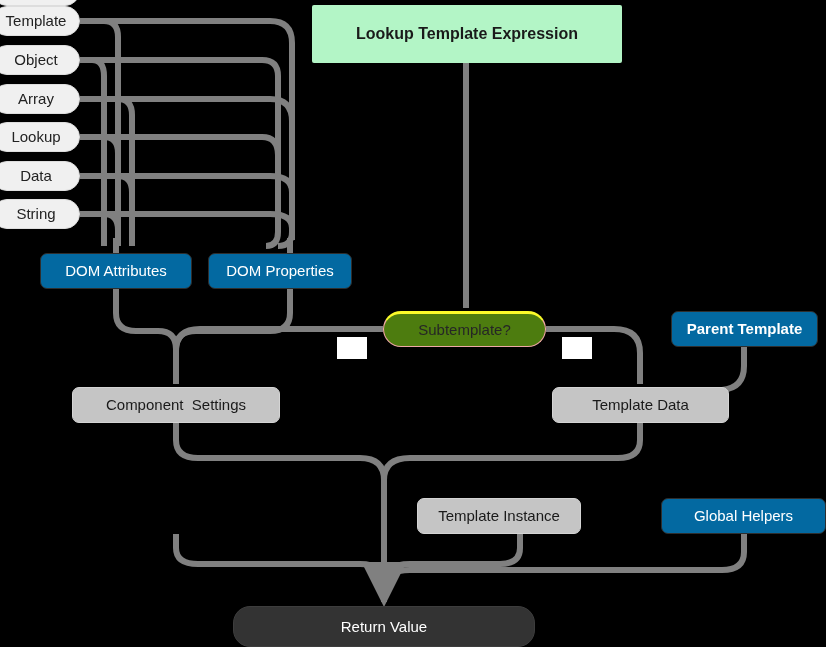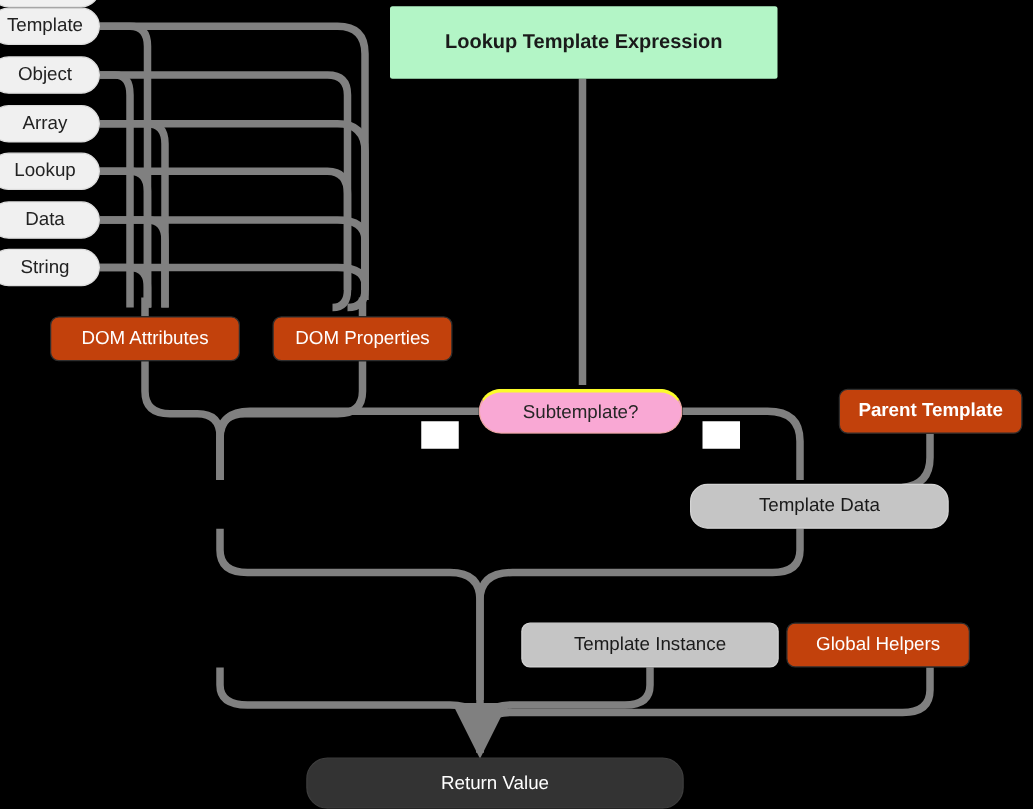--- a/index.html
+++ b/index.html
@@ -41,54 +41,53 @@
   .pill-type {
     background: #f0f0f0;
     color: #222222;
     border: 1px solid #dddddd;
     border-radius: 18px;
     font-size: 15px;
     height: 30px;
   }
   
   .node-dark {
-    background: #c2410c;
+    background: #0369a1;
     color: #ffffff;
     border: 1px solid #2e2e2e;
     border-radius: 7px;
     font-size: 15px;
     height: 36px;
   }
   .node-return {
     background: #333333;
     color: #ffffff;
     border: 1px solid #3d3d3d;
     border-radius: 17px;
     font-size: 15px;
-    margin-left: 12px;
   }
   
   .node-gray {
     background: #c5c5c5;
     color: #1a1a1a;
     border: 1px solid #d4d4d4;
     border-radius: 7px;
     font-size: 15px;
     height: 36px;
   }
   
   .node-green {
     background: #b3f5c6;
     color: #1a1a1a;
     font-weight: bold;
     font-size: 16px;
     border-radius: 2px;
   }
   .node-pink {
-    background: #f9a8d4;
+    background: #4d7c0f;
     color: #262626;
     border: 1px solid #f0a8a5;
     border-top: 3px solid #fbfb2a;
     border-radius: 22px;
     font-size: 15px;
     height: 36px;
   }
   
   .edge-label {
     position: absolute;
@@ -176,46 +175,49 @@
   </div>
 
   <div class="node node-green" style="left:312px; top:5px; width:310px; height:58px;">
     <span>Lookup Template Expression</span>
   </div>
 
   <div class="node node-dark" style="left:40px; top:253px; width:152px;">
     <span>DOM Attributes</span>
   </div>
 
-  <div class="node node-dark" style="left:218px; top:253px; width:144px;">
+  <div class="node node-dark" style="left:208px; top:253px; width:144px;">
     <span>DOM Properties</span>
   </div>
 
   <div class="node node-pink" style="left:383px; top:311px; width:163px;">
     <span>Subtemplate?</span>
   </div>
 
   <div class="edge-label" style="left:337px; top:337px; width:30px; height:22px;"></div>
   <div class="edge-label" style="left:562px; top:337px; width:30px; height:22px;"></div>
 
   <div class="node node-dark" style="left:671px; top:311px; width:147px;font-weight:bold;">
     <span>Parent Template</span>
   </div>
 
-
-  <div class="node node-gray" style="left:552px; top:387px; width:207px;border-radius:14px;">
+  <div class="node node-gray" style="left:72px; top:387px; width:208px;">
+    <span>Component  Settings</span>
+  </div>
+
+  <div class="node node-gray" style="left:552px; top:387px; width:177px;">
     <span>Template Data</span>
   </div>
 
 
-  <div class="node node-gray" style="left:417px; top:498px; width:206px;">
+  <div class="node node-gray" style="left:417px; top:498px; width:164px;">
     <span>Template Instance</span>
   </div>
 
-  <div class="node node-dark" style="left:629px; top:498px; width:147px;align-items:center;">
+  <div class="node node-dark" style="left:661px; top:498px; width:165px;align-items:center;">
     <span>Global Helpers</span>
   </div>
 
   <div class="node node-return" style="left:233px; top:606px; width:302px; height:41px;">
     <span>Return Value</span>
   </div>
 
 </div>
 
 </body></html>

